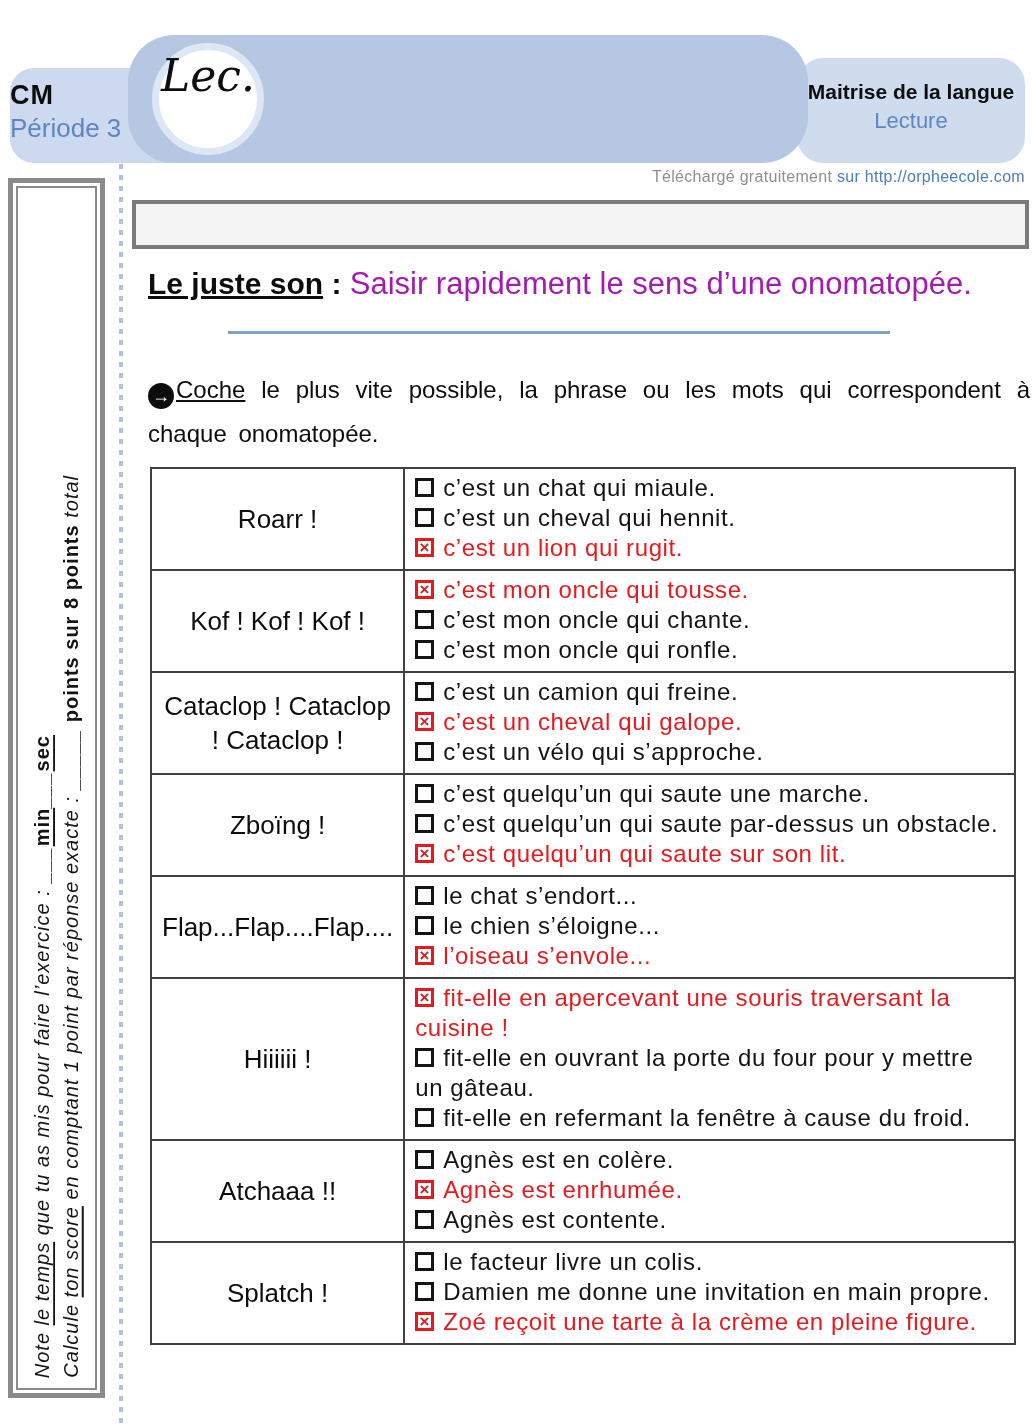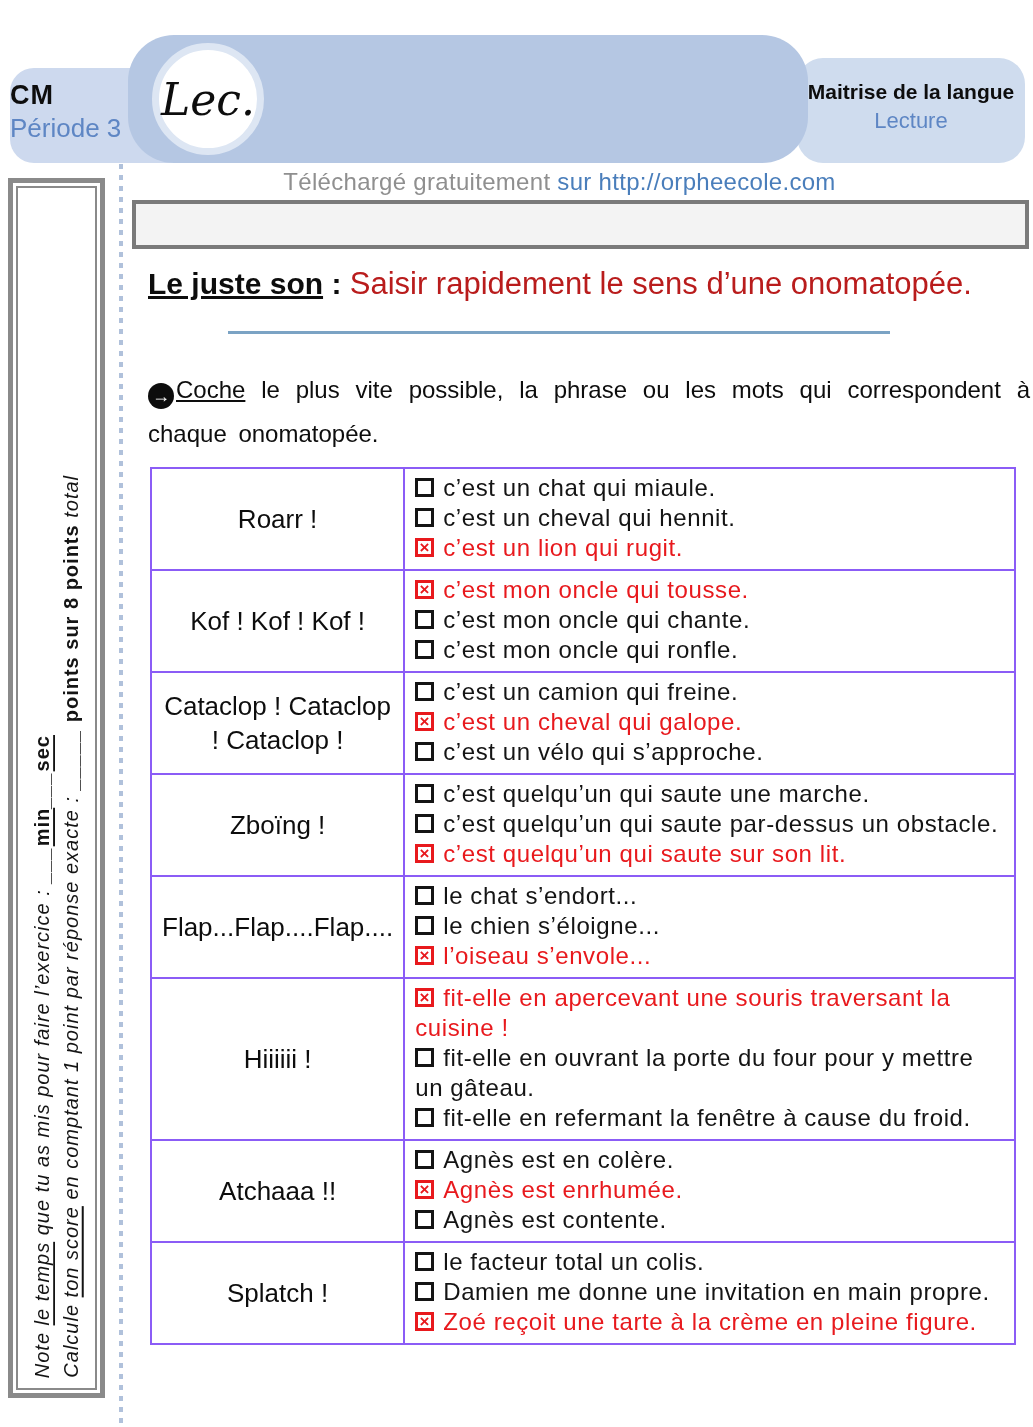--- a/index.html
+++ b/index.html
@@ -18,21 +18,21 @@
   .tab-left .level { font-weight:bold; font-size:27px; color:#0d0d0d; letter-spacing:1px; }
   .tab-left .period { font-size:26px; color:#5e86c4; margin-top:2px; }
 
   .banner-center {
     position:absolute; left:128px; top:35px; width:680px; height:128px;
     background:#b5c7e3; border-radius:46px; z-index:2;
   }
   .badge-circle {
     position:absolute; left:24px; top:8px; width:112px; height:112px;
     background:#ffffff; border:7px solid #dde6f3; border-radius:50%;
-    display:flex; align-items:center; justify-content:center;
+    display:flex; justify-content:center;
   }
   .badge-circle span {
     font-family:"DejaVu Serif", serif; font-style:italic; font-size:44px; color:#0d0d0d;
   }
   .banner-title {
     position:absolute; left:138px; top:30px; white-space:nowrap;
     font-size:53px; color:#0d0d0d; letter-spacing:1px;
   }
   .tab-right {
     position:absolute; left:797px; top:58px; width:228px; height:105px;
@@ -43,43 +43,43 @@
   .tab-right .domain { font-size:22px; color:#5e86c4; margin-top:4px; }
 
   
   .dotted-line {
     position:absolute; left:119px; top:164px; width:4px; height:1263px;
     background:repeating-linear-gradient(to bottom, #b0c1db 0 5px, transparent 5px 11px);
   }
 
   
   .download-line {
-    position:absolute; left:112px; top:168px; width:895px; text-align:center;
-    font-size:24px; letter-spacing:0.3px;
+    position:absolute; left:130px; top:168px; width:895px; text-align:right;
+    font-size:16px; letter-spacing:0.3px;
   }
   .download-line .gray { color:#8f8f8f; }
   .download-line .link { color:#4a7ebb; }
 
   
   .sequence-box {
     position:absolute; left:132px; top:200px; width:897px; height:49px;
     background:#f3f3f3; border:4px solid #7a7a7a;
     display:flex; align-items:center; justify-content:center;
     font-size:28px; font-weight:bold; color:#0d0d0d;
     text-shadow:2px 2px 0 #b8b8b8;
   }
   .sequence-box .seq-label { letter-spacing:0.5px; }
 
   
   .exercise-heading {
     position:absolute; left:148px; top:266px; font-size:30px; white-space:nowrap;
   }
   .exercise-heading .name { font-weight:bold; text-decoration:underline; color:#0d0d0d; }
   .exercise-heading .sep { font-weight:bold; color:#0d0d0d; }
-  .exercise-heading .goal { color:#b91c1c; font-size:31px; }
+  .exercise-heading .goal { color:#a21caf; font-size:31px; }
 
   .blue-rule {
     position:absolute; left:228px; top:331px; width:662px; height:3px; background:#7ba3c4;
   }
 
   
   .instruction {
     position:absolute; left:148px; top:368px; width:882px;
     font-size:24px; line-height:44px; text-align:justify; word-spacing:5px; color:#0d0d0d;
   }
@@ -88,21 +88,21 @@
     color:#ffffff; align-items:center; justify-content:center;
     font-size:18px; font-weight:bold; vertical-align:-4px; margin-right:2px;
   }
   .instruction .verb { text-decoration:underline; }
 
   
   table.quiz {
     position:absolute; left:150px; top:467px; width:866px;
     border-collapse:collapse;
   }
-  table.quiz td { border:2px solid #8b5cf6; vertical-align:middle;margin-top:32px; }
+  table.quiz td { border:2px solid #404040; vertical-align:middle;margin-top:32px; }
   td.onom {
     width:240px; text-align:center; font-size:26px; color:#0d0d0d;
     padding:4px 10px; line-height:34px;
   }
   td.opts { padding:4px 8px 6px 10px; font-size:24px; line-height:30px; letter-spacing:0.6px; }
   .opt { color:#141414; }
   .opt.checked { color:#e8191d; }
   .cb {
     display:inline-block; width:19px; height:19px; border:3px solid #141414;
     margin-right:9px; vertical-align:-1px; text-align:center;
@@ -221,21 +221,21 @@
         <td class="onom">Atchaaa !!</td>
         <td class="opts">
           <div class="opt"><span class="cb"></span><span>Agnès est en colère.</span></div>
           <div class="opt checked"><span class="cb">×</span><span>Agnès est enrhumée.</span></div>
           <div class="opt"><span class="cb"></span><span>Agnès est contente.</span></div>
         </td>
       </tr>
       <tr>
         <td class="onom">Splatch !</td>
         <td class="opts">
-          <div class="opt"><span class="cb"></span><span>le facteur total un colis.</span></div>
+          <div class="opt"><span class="cb"></span><span>le facteur livre un colis.</span></div>
           <div class="opt"><span class="cb"></span><span>Damien me donne une invitation en main propre.</span></div>
           <div class="opt checked"><span class="cb">×</span><span>Zoé reçoit une tarte à la crème en pleine figure.</span></div>
         </td>
       </tr>
     </tbody>
 </table>
 
 <div class="note-box">
   <div class="note-inner">
     <span class="vtext">

